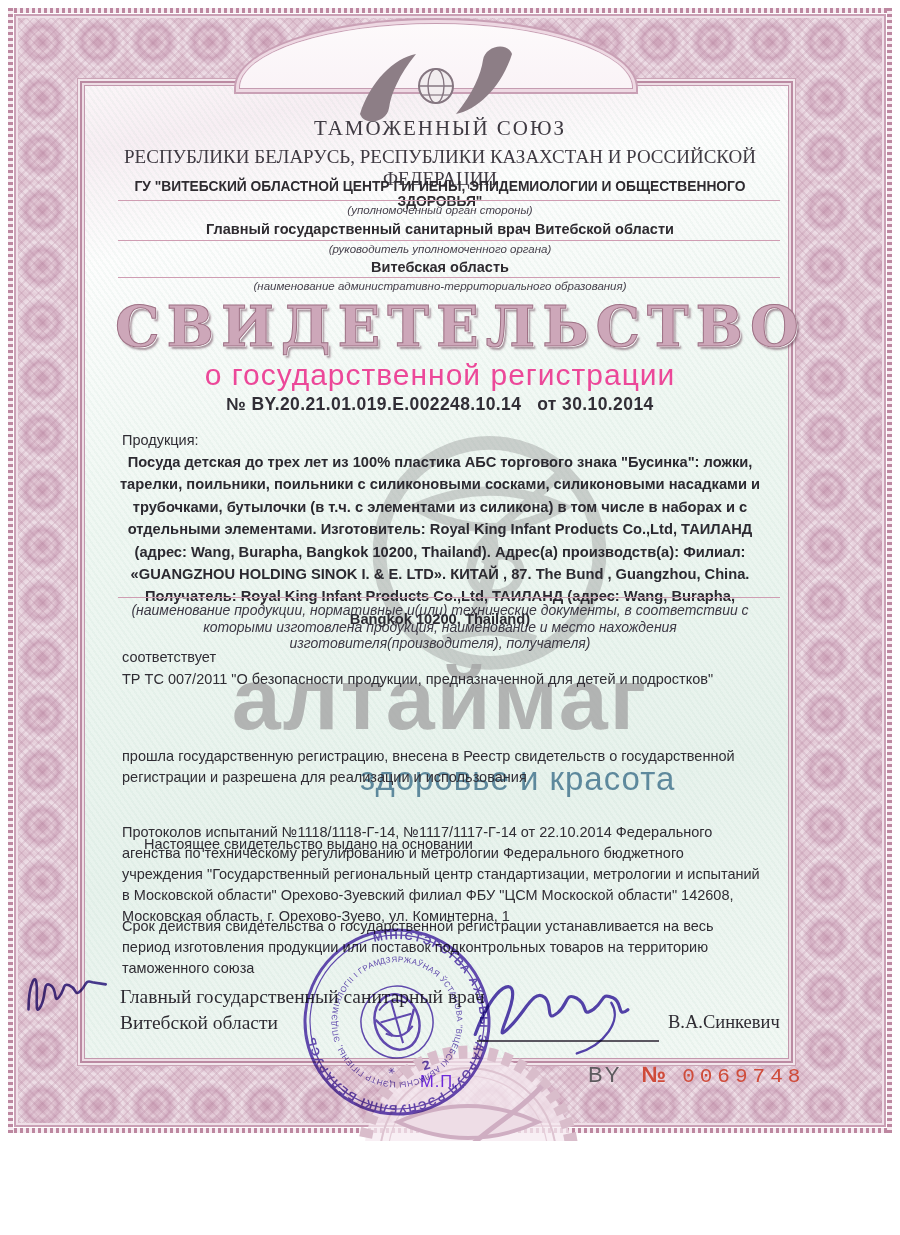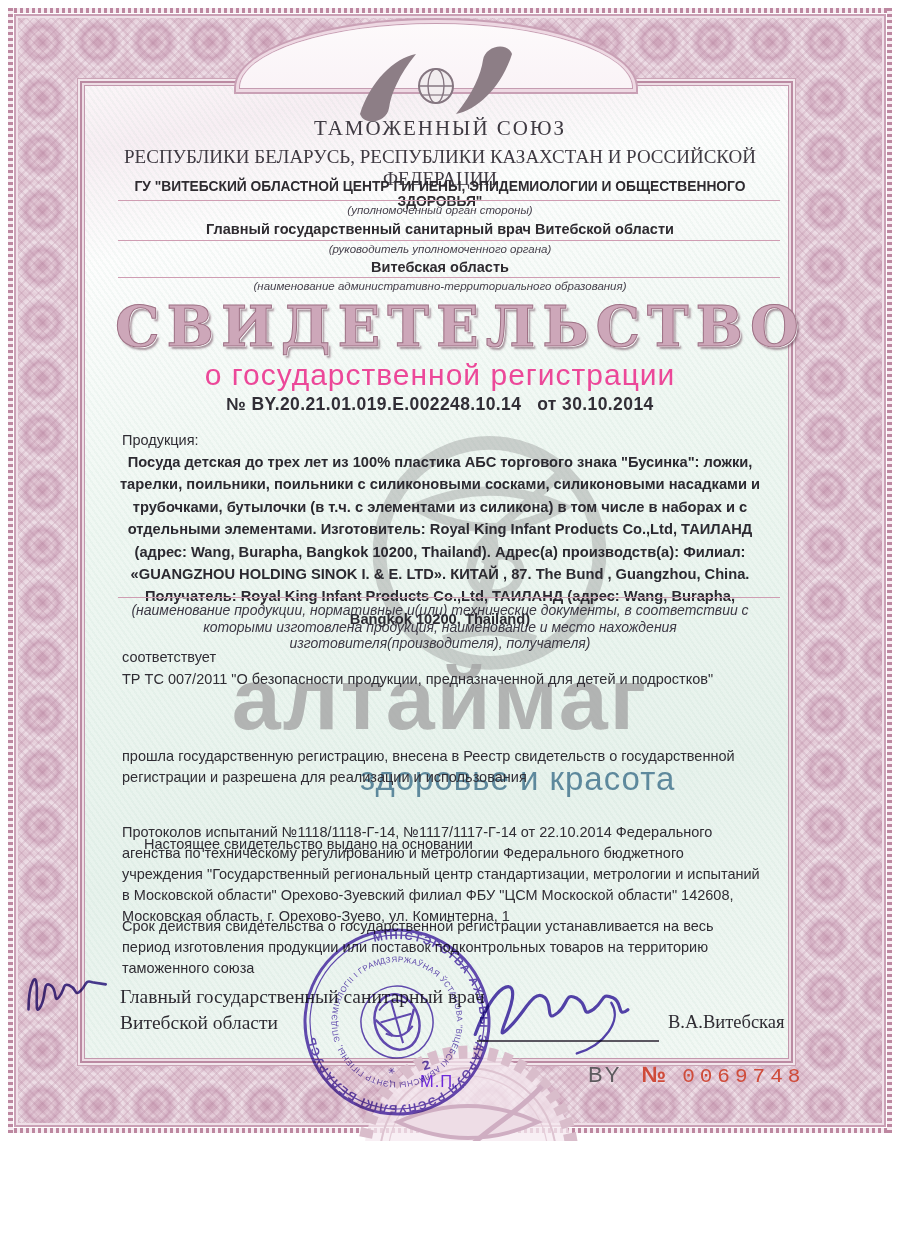--- a/index.html
+++ b/index.html
@@ -120,21 +120,21 @@
 
   <div class="abs ctr wm-brand" style="top:648px;">алтаймаг</div>
   <div class="abs wm-tag" style="left:360px;top:760px;width:360px;">здоровье и красота</div>
 
   <div class="abs body-txt" style="left:122px;top:746px;right:140px;">прошла государственную регистрацию, внесена в Реестр свидетельств о государственной регистрации и разрешена для реализации и использования</div>
   <div class="abs body-txt" style="left:122px;top:834px;margin-left:22px;">Настоящее свидетельство выдано на основании</div>
   <div class="abs body-txt" style="left:122px;top:822px;right:138px;">Протоколов испытаний №1118/1118-Г-14, №1117/1117-Г-14 от 22.10.2014 Федерального агенства по техническому регулированию и метрологии Федерального бюджетного учреждения "Государственный региональный центр стандартизации, метрологии и испытаний в Московской области" Орехово-Зуевский филиал ФБУ "ЦСМ Москоской области" 142608, Московская область, г. Орехово-Зуево, ул. Коминтерна, 1</div>
   <div class="abs body-txt" style="left:122px;top:916px;right:150px;">Срок действия свидетельства о государственной регистрации устанавливается на весь период изготовления продукции или поставок подконтрольных товаров на территорию таможенного союза</div>
 
   <div class="abs signer" style="left:120px;top:984px;width:400px;">Главный государственный санитарный врач Витебской области</div>
-  <div class="abs vaname" style="left:668px;top:1012px;">В.А.Витебская</div>
+  <div class="abs vaname" style="left:668px;top:1012px;">В.А.Синкевич</div>
   <div class="sigline" style="left:477px;top:1040px;width:182px;"></div>
   <div class="abs mp" style="left:420px;top:1072px;">М.П.</div>
 
   <svg class="inksig" style="left:20px;top:958px;width:120px;height:60px;transform:rotate(-8deg);" viewBox="0 0 120 60">
     <path d="M6,44 C10,18 20,4 17,26 C15,40 12,52 19,42 C26,32 24,18 31,23 C38,28 31,42 38,36 C45,30 43,22 50,26 C57,30 53,38 60,33 C67,28 66,22 73,26 L86,30" fill="none" stroke="#4c3a96" stroke-width="2.6" stroke-linecap="round"></path>
   </svg>
 
   <svg class="inksig" style="left:462px;top:966px;width:210px;height:95px;transform:rotate(-4deg);" viewBox="0 0 210 95">
     <path d="M12,62 C34,12 60,4 50,34 C43,55 30,72 48,56 C64,42 74,20 84,30 C92,38 82,56 96,46 C108,37 104,26 116,33 C128,41 118,53 132,45 C144,37 140,29 152,35 C162,40 154,56 166,48" fill="none" stroke="#5843b2" stroke-width="3.2" stroke-linecap="round"></path>
     <path d="M150,40 C160,58 140,82 112,88" fill="none" stroke="#5843b2" stroke-width="2.4" stroke-linecap="round"></path>

